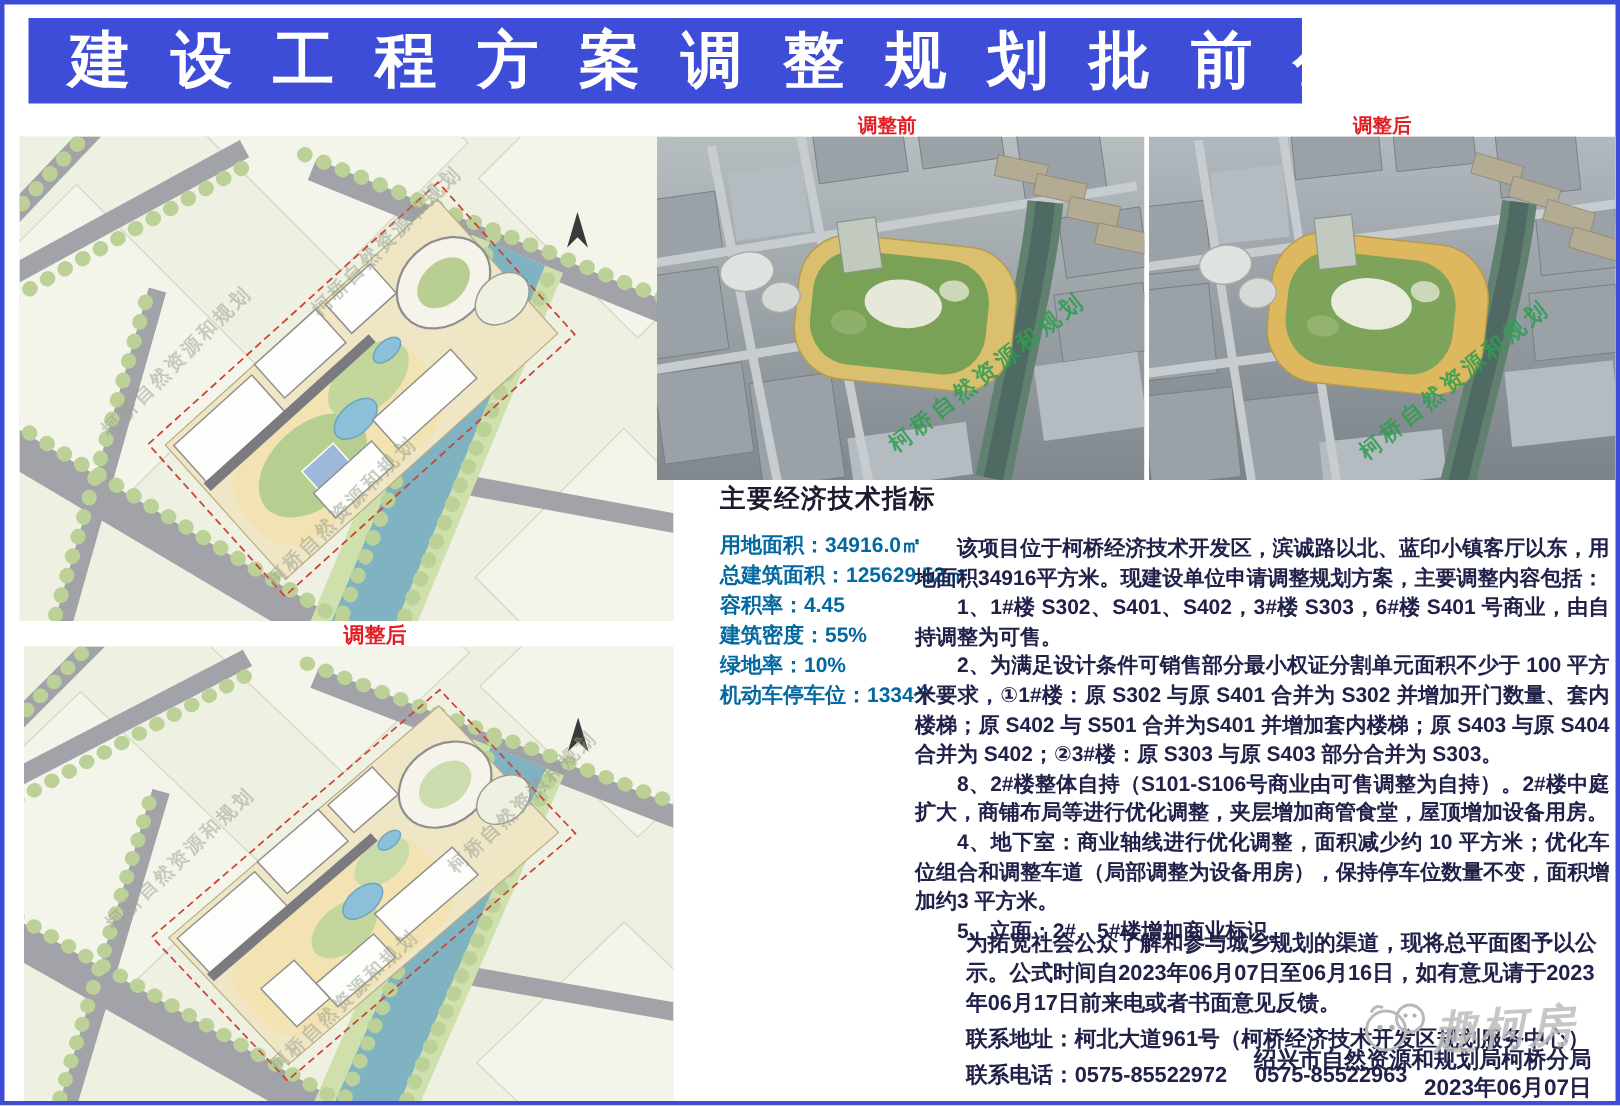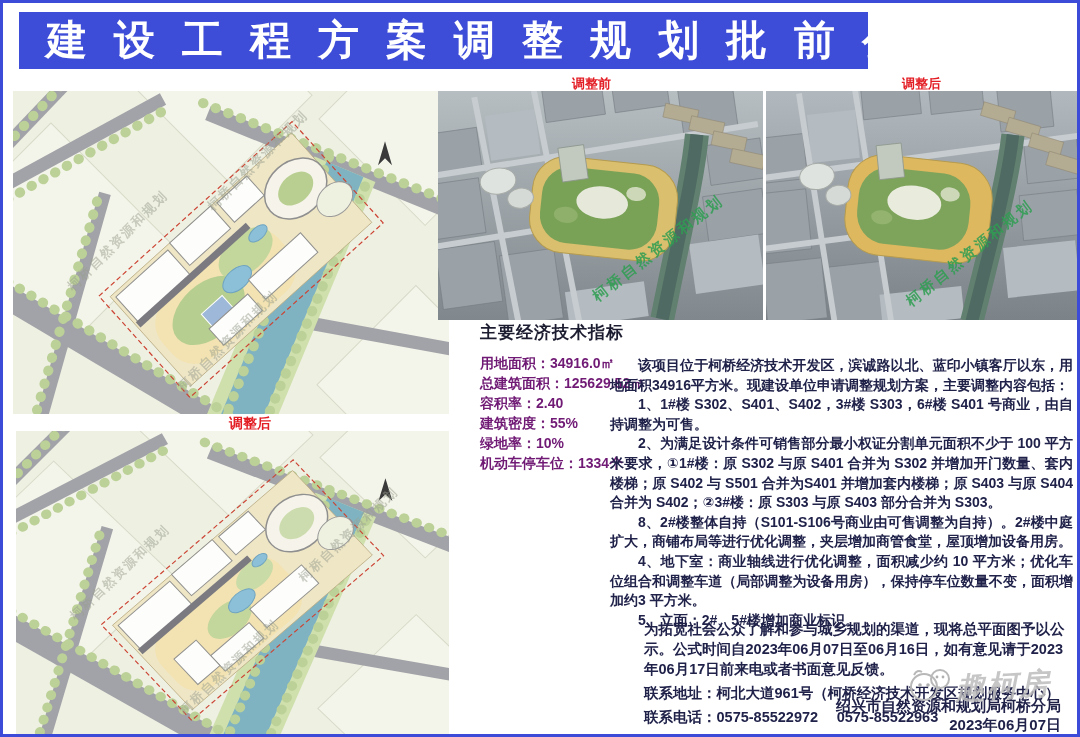--- a/index.html
+++ b/index.html
@@ -11,21 +11,21 @@
   .abs{position:absolute;}
   #banner{
     left:16px;top:9px;width:849px;height:57px;background:#3e4dd7;
     color:#ffffff;font-weight:bold;font-size:41px;line-height:57px;
     text-align:center;letter-spacing:27px;text-indent:27px;white-space:nowrap;
   }
   .red-label{color:#e31d24;font-weight:bold;font-size:13px;text-align:right;width:90px;}
   .img-frame{overflow:hidden;background:#eef0e2;}
   .img-frame svg{display:block;}
   #econ-heading{left:477px;top:318px;font-size:17px;font-weight:bold;color:#1c1c30;letter-spacing:1px;}
-  #econ-list{left:477px;top:350px;width:180px;font-size:14px;font-weight:bold;color:#701a75;}
+  #econ-list{left:477px;top:350px;width:180px;font-size:14px;font-weight:bold;color:#0369a1;}
   #econ-list .ind-line{line-height:20px;white-space:nowrap;}
   #notice-block{left:607px;top:353px;width:463px;font-size:14px;line-height:19.6px;
     font-weight:600;text-align:justify;color:#20224a;}
   #notice-block p{margin:0;text-indent:2em;}
   #bottom-block{left:637px;top:612px;width:430px;font-size:14.5px;line-height:20px;font-weight:600;color:#20224a;}
   #bottom-block .line{margin:4px;}
   #contact-address{margin-top:1px;}
   #agency{left:637px;top:694px;width:421px;text-align:right;font-size:15px;font-weight:bold;color:#20224a;}
   #notice-date{left:637px;top:713px;width:421px;text-align:right;font-size:15px;font-weight:bold;color:#20224a;}
   #brand-mark{left:952px;top:662px;width:130px;color:#bdbdbd;font-size:30px;font-weight:bold;
@@ -288,21 +288,21 @@
         <rect x="120" y="50" width="26" height="34" fill="#c2cabf" stroke="#8d958c" stroke-width="0.8"></rect>
       </g>
       <text class="wm-photo" transform="translate(150,215) rotate(-38)">柯桥自然资源和规划</text>
     </svg>
   </div>
 
   <div id="econ-heading" class="abs">主要经济技术指标</div>
   <div id="econ-list" class="abs">
     <div class="ind-line">用地面积：34916.0㎡</div>
     <div class="ind-line">总建筑面积：125629.52㎡</div>
-    <div class="ind-line">容积率：2.40</div>
+    <div class="ind-line">容积率：4.45</div>
     <div class="ind-line">建筑密度：55%</div>
     <div class="ind-line">绿地率：10%</div>
     <div class="ind-line">机动车停车位：1334个</div>
   </div>
 
   <div id="notice-block" class="abs">
     <p>该项目位于柯桥经济技术开发区，滨诚路以北、蓝印小镇客厅以东，用地面积34916平方米。现建设单位申请调整规划方案，主要调整内容包括：</p>
     <p>1、1#楼 S302、S401、S402，3#楼 S303，6#楼 S401 号商业，由自持调整为可售。</p>
     <p>2、为满足设计条件可销售部分最小权证分割单元面积不少于 100 平方米要求，①1#楼：原 S302 与原 S401 合并为 S302 并增加开门数量、套内楼梯；原 S402 与 S501 合并为S401 并增加套内楼梯；原 S403 与原 S404 合并为 S402；②3#楼：原 S303 与原 S403 部分合并为 S303。</p>
     <p>8、2#楼整体自持（S101-S106号商业由可售调整为自持）。2#楼中庭扩大，商铺布局等进行优化调整，夹层增加商管食堂，屋顶增加设备用房。</p>

